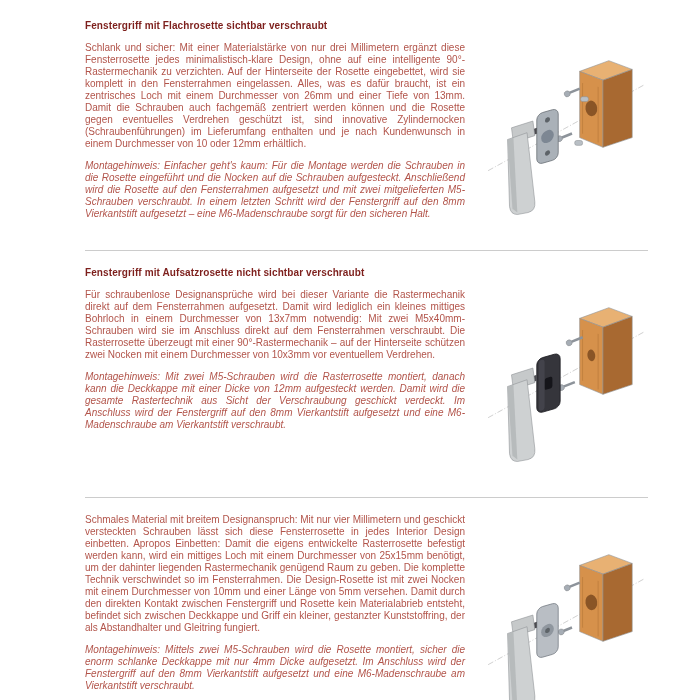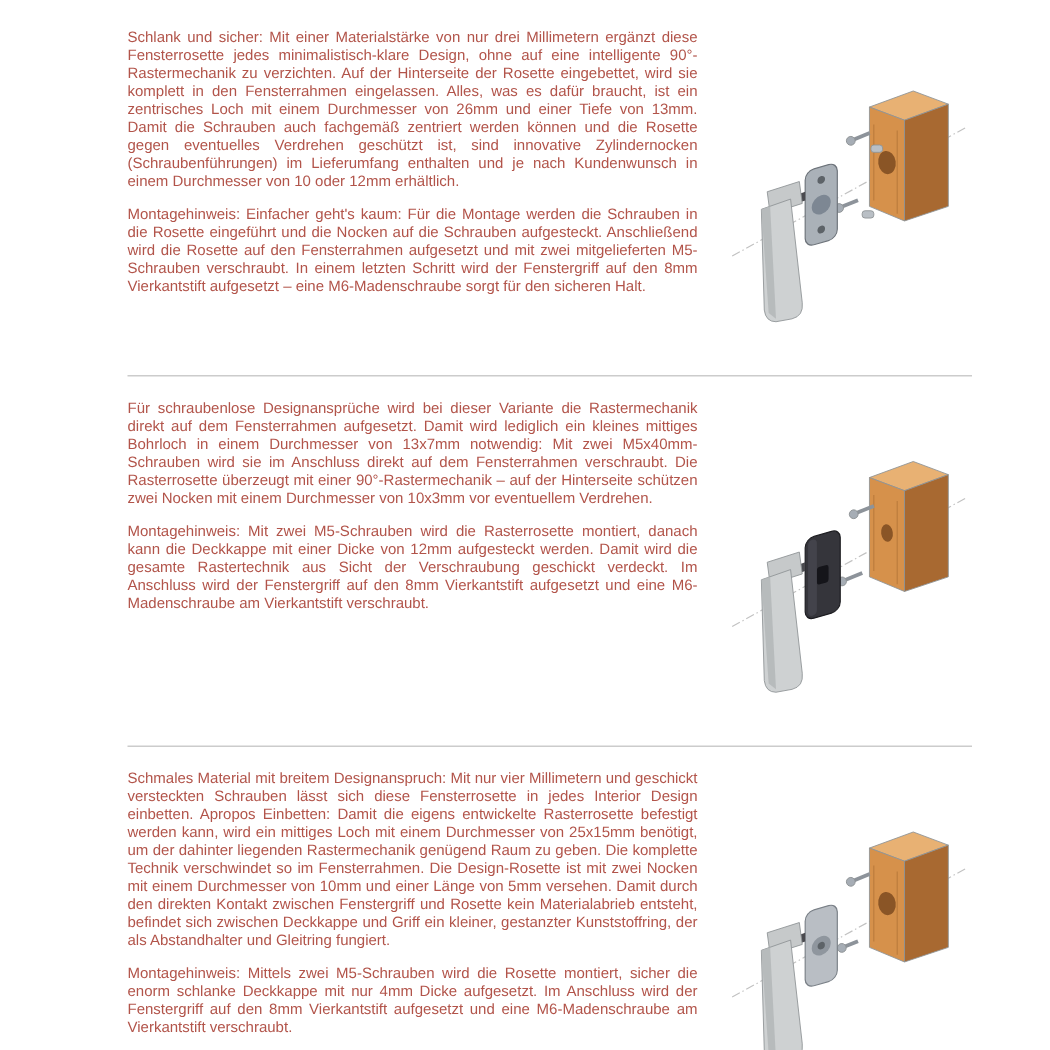--- a/index.html
+++ b/index.html
@@ -12,37 +12,38 @@
   .section { display:flex; gap:12px; min-height:214px; align-items:flex-start; }
   .text-col { width:380px; flex:0 0 380px; }
   .heading {
     font-size:10px; font-weight:bold; color:#7d1f1c;
     margin:0 0 11px 0; letter-spacing:0.1px;
   }
   .para {
     font-size:10px; line-height:12px; color:#b2544a;
     text-align:justify; margin:0 0 10px 0;
   }
-  .para.montage { margin-bottom:0; }
+  .para.montage { margin-bottom:0;font-style:italic; }
   .illu-col { width:178px; flex:0 0 178px; display:flex; justify-content:center; }
   .illu-col svg { margin-top:28px; }
   hr.divider {
     border:none; border-top:1px solid #cccccc;
     margin:16px 0 16px 0; width:563px;
   }
   .axis { stroke:#c2c2c2; stroke-width:0.8; stroke-dasharray:6 2 1 2; fill:none; }
   .edge { stroke:#8f9396; stroke-width:0.6; }
 </style>
 </head>
 <body>
 
 <div class="page">
 
   <div class="section">
     <div class="text-col">
+      <h2 class="heading">Fenstergriff mit Flachrosette sichtbar verschraubt</h2>
       <p class="para">Schlank und sicher: Mit einer Materialstärke von nur drei Millimetern ergänzt diese Fensterrosette jedes minimalistisch-klare Design, ohne auf eine intelligente 90°-Rastermechanik zu verzichten. Auf der Hinterseite der Rosette eingebettet, wird sie komplett in den Fensterrahmen eingelassen. Alles, was es dafür braucht, ist ein zentrisches Loch mit einem Durchmesser von 26mm und einer Tiefe von 13mm. Damit die Schrauben auch fachgemäß zentriert werden können und die Rosette gegen eventuelles Verdrehen geschützt ist, sind innovative Zylindernocken (Schraubenführungen) im Lieferumfang enthalten und je nach Kundenwunsch in einem Durchmesser von 10 oder 12mm erhältlich.</p>
       <p class="para montage">Montagehinweis: Einfacher geht's kaum: Für die Montage werden die Schrauben in die Rosette eingeführt und die Nocken auf die Schrauben aufgesteckt. Anschließend wird die Rosette auf den Fensterrahmen aufgesetzt und mit zwei mitgelieferten M5-Schrauben verschraubt. In einem letzten Schritt wird der Fenstergriff auf den 8mm Vierkantstift aufgesetzt – eine M6-Madenschraube sorgt für den sicheren Halt.</p>
     </div>
     <div class="illu-col">
       <svg width="172" height="185" viewBox="0 0 172 190">
         <line class="axis" x1="6" y1="126" x2="166" y2="38"></line>
         <g>
           <polygon points="100,24 130,13 154,22 124,33" fill="#e8b173" class="edge"></polygon>
           <polygon points="100,24 124,33 124,102 100,92" fill="#d6914b" class="edge"></polygon>
           <polygon points="124,33 154,22 154,92 124,102" fill="#a86931" class="edge"></polygon>
@@ -77,20 +78,21 @@
           <polygon points="26,94 32,92 36,169 31,165" fill="#b2b5b6" opacity="0.8"></polygon>
         </g>
       </svg>
     </div>
   </div>
 
   <hr class="divider">
 
   <div class="section">
     <div class="text-col">
+      <h2 class="heading">Fenstergriff mit Aufsatzrosette nicht sichtbar verschraubt</h2>
       <p class="para">Für schraubenlose Designansprüche wird bei dieser Variante die Rastermechanik direkt auf dem Fensterrahmen aufgesetzt. Damit wird lediglich ein kleines mittiges Bohrloch in einem Durchmesser von 13x7mm notwendig: Mit zwei M5x40mm-Schrauben wird sie im Anschluss direkt auf dem Fensterrahmen verschraubt. Die Rasterrosette überzeugt mit einer 90°-Rastermechanik – auf der Hinterseite schützen zwei Nocken mit einem Durchmesser von 10x3mm vor eventuellem Verdrehen.</p>
       <p class="para montage">Montagehinweis: Mit zwei M5-Schrauben wird die Rasterrosette montiert, danach kann die Deckkappe mit einer Dicke von 12mm aufgesteckt werden. Damit wird die gesamte Rastertechnik aus Sicht der Verschraubung geschickt verdeckt. Im Anschluss wird der Fenstergriff auf den 8mm Vierkantstift aufgesetzt und eine M6-Madenschraube am Vierkantstift verschraubt.</p>
     </div>
     <div class="illu-col">
       <svg width="172" height="185" viewBox="0 0 172 190">
         <line class="axis" x1="6" y1="126" x2="166" y2="38"></line>
         <g>
           <polygon points="100,24 130,13 154,22 124,33" fill="#e8b173" class="edge"></polygon>
           <polygon points="100,24 124,33 124,102 100,92" fill="#d6914b" class="edge"></polygon>
           <polygon points="124,33 154,22 154,92 124,102" fill="#a86931" class="edge"></polygon>

